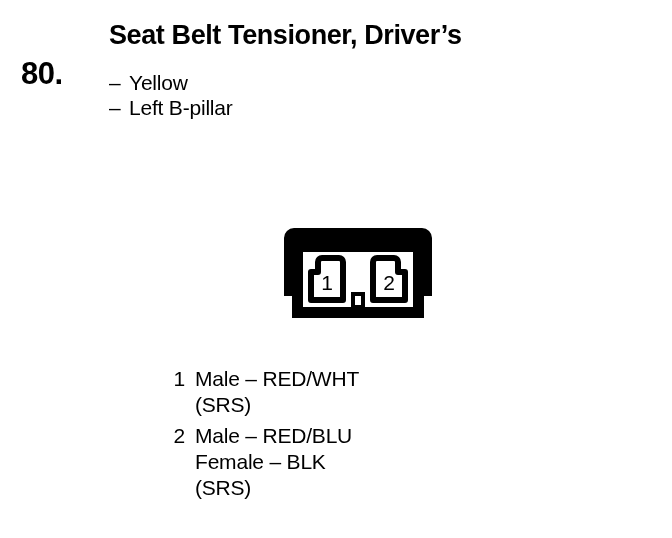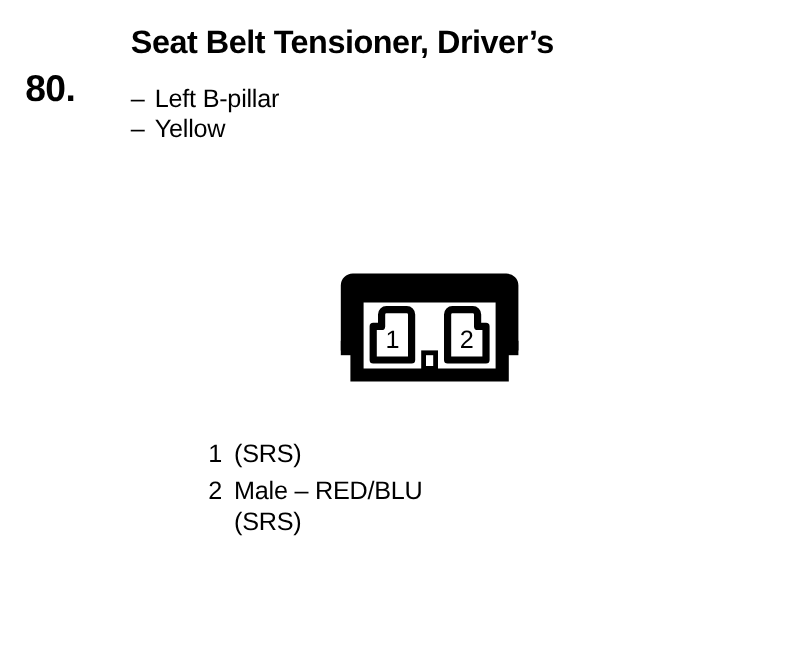--- a/index.html
+++ b/index.html
@@ -118,22 +118,22 @@
 <body>
 
 <div class="page">
 
   <div class="header-row">
     <span class="item-number">80.</span>
     <span class="item-title">Seat Belt Tensioner, Driver’s</span>
   </div>
 
   <div class="attr-list">
+    <span class="attr-line"><span class="attr-dash">–</span><span>Yellow</span></span>
     <span class="attr-line"><span class="attr-dash">–</span><span>Left B-pillar</span></span>
-    <span class="attr-line"><span class="attr-dash">–</span><span>Yellow</span></span>
   </div>
 
   <div class="connector-wrap">
     <svg class="connector-svg" width="172" height="104" viewBox="0 0 172 104" xmlns="http://www.w3.org/2000/svg">
 
       <path d="M 12 16
                a 10 10 0 0 1 10 -10
                L 150 6
                a 10 10 0 0 1 10 10
                L 160 70
@@ -188,31 +188,35 @@
       <text x="55" y="68" font-family="Liberation Sans, sans-serif" font-size="21" fill="#000000" text-anchor="middle">1</text>
       <text x="117" y="68" font-family="Liberation Sans, sans-serif" font-size="21" fill="#000000" text-anchor="middle">2</text>
     </svg>
   </div>
 
   <div class="pin-legend">
 
     <div class="pin-block">
       <div class="pin-line">
         <span class="pin-number">1</span>
+        <span>Male – RED/WHT</span>
       </div>
       <div class="pin-line">
         <span>(SRS)</span>
       </div>
     </div>
 
     <div class="pin-block">
       <div class="pin-line">
         <span class="pin-number">2</span>
         <span>Male – RED/BLU</span>
       </div>
       <div class="pin-line">
+        <span>Female – BLK</span>
+      </div>
+      <div class="pin-line">
         <span>(SRS)</span>
       </div>
     </div>
 
   </div>
 
 </div>
 
 </body></html>

